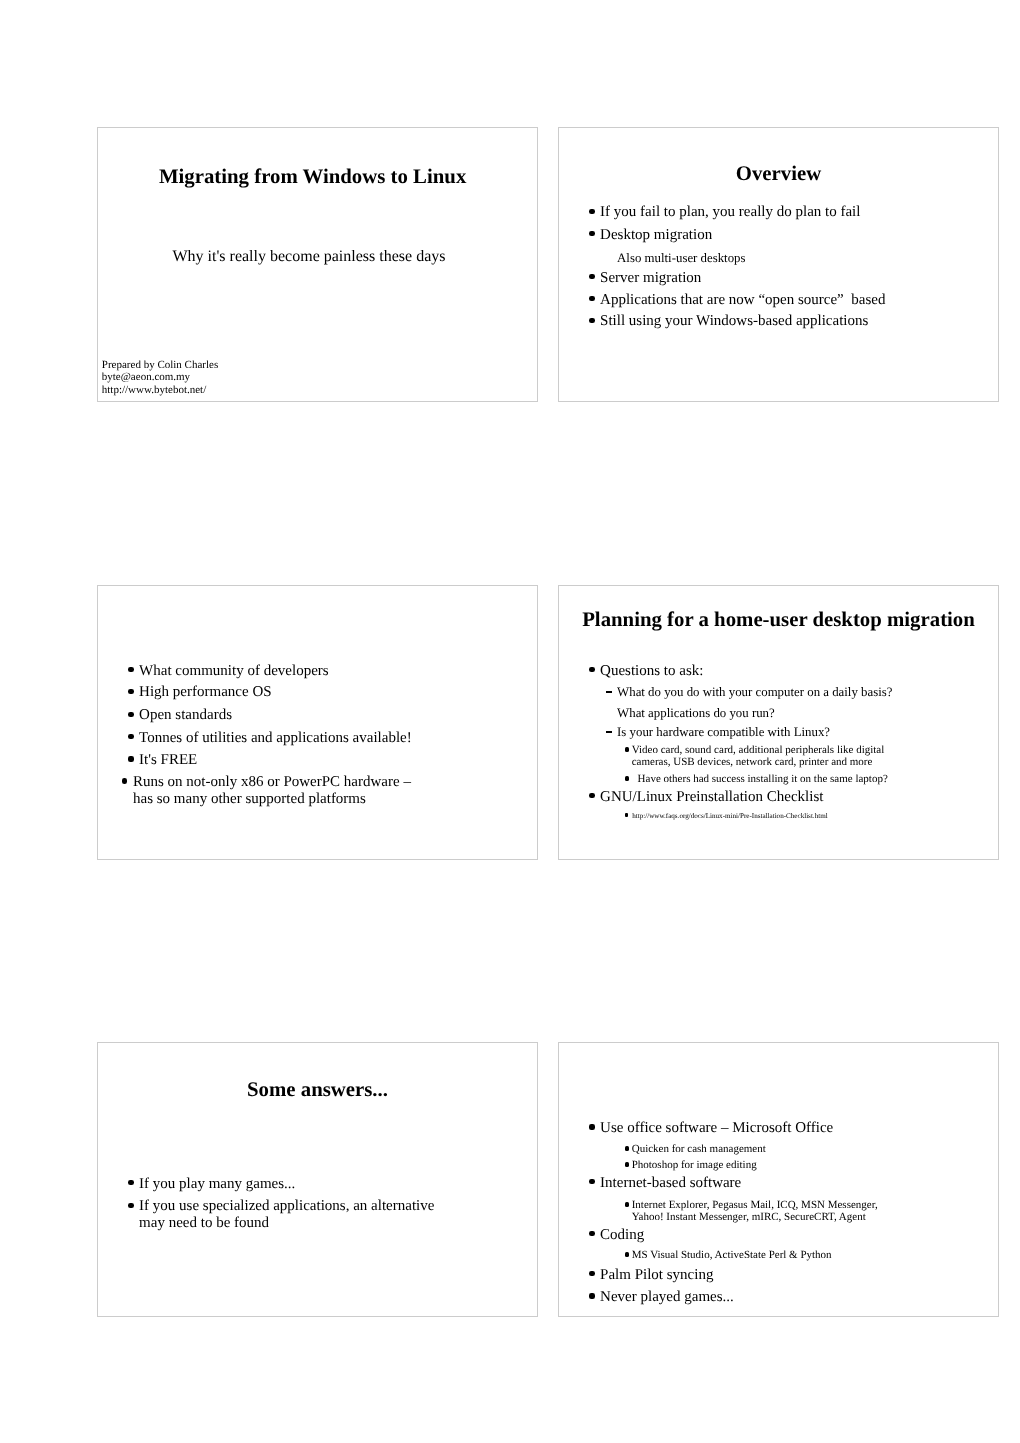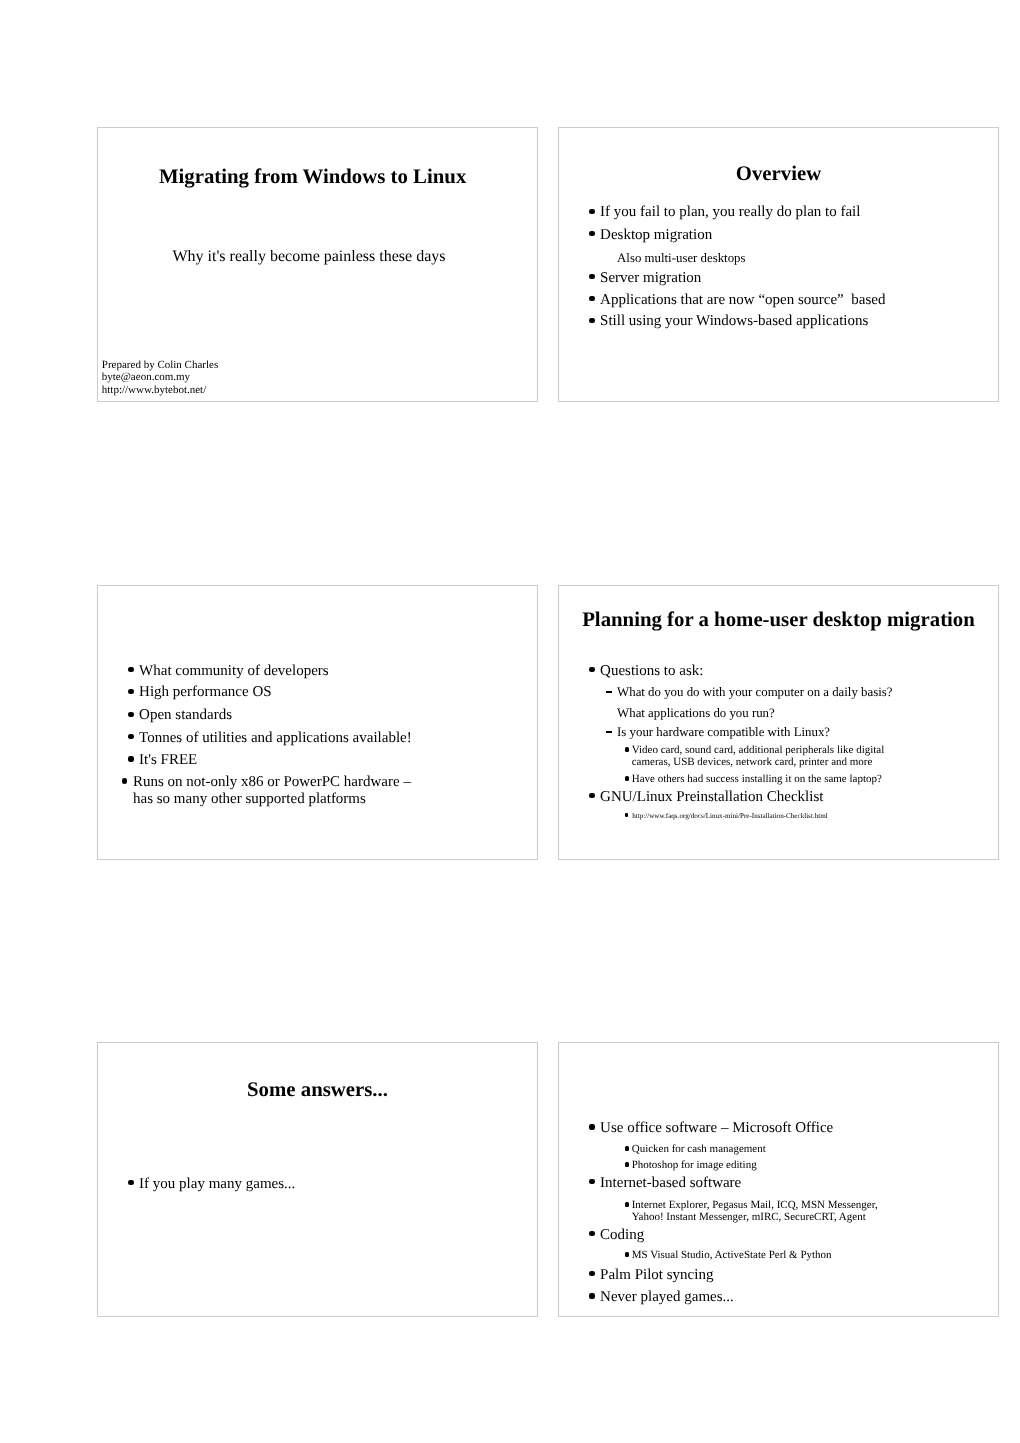--- a/index.html
+++ b/index.html
@@ -123,40 +123,44 @@
         <span class="txt">What applications do you run?</span>
       </div>
       <div class="b lv2" style="left: 58.1px; width: 290px; top: 138.56px;">
         <span class="bullet"></span>
         <span class="txt">Is your hardware compatible with Linux?</span>
       </div>
       <div class="b lv3" style="left: 72.7px; width: 262px; top: 158.14px;">
         <span class="bullet"></span>
         <span class="txt">Video card, sound card, additional peripherals like digital cameras, USB devices, network card, printer and more</span>
       </div>
-      <div class="b lv3" style="left: 72.7px; width: 262px; top: 186.84px;">
+      <div class="b lv3" style="left: 72.7px; width: 262px; top: 186.84px; text-align: center;">
         <span class="bullet"></span>
         <span class="txt">Have others had success installing it on the same laptop?</span>
       </div>
       <div class="b lv1" style="left: 41.1px; width: 299px; top: 202.84px;">
         <span class="bullet"></span>
         <span class="txt">GNU/Linux Preinstallation Checklist</span>
       </div>
       <div class="b lv4" style="left: 73.2px; width: 250px; top: 226.2px;">
         <span class="bullet"></span>
         <span class="txt">http://www.faqs.org/docs/Linux-mini/Pre-Installation-Checklist.html</span>
       </div>
     </div>
 
   <div class="slide s5">
     <div class="slide-title" style="top:35.5px">Some answers...</div>
       <div class="b lv1" style="left: 41.1px; width: 299px; top: 132.74px;">
         <span class="bullet"></span>
         <span class="txt">If you play many games...</span>
       </div>
+      <div class="b lv1" style="left: 41.1px; width: 299px; top: 155.34px;">
+        <span class="bullet"></span>
+        <span class="txt">If you use specialized applications, an alternative may need to be found</span>
+      </div>
     </div>
 
   <div class="slide s6">
   <div class="b lv1" style="left: 41.1px; width: 299px; top: 77.04px;">
         <span class="bullet"></span>
         <span class="txt">Use office software – Microsoft Office</span>
       </div>
       <div class="b lv3" style="left: 72.7px; width: 262px; top: 100.04px;">
         <span class="bullet"></span>
         <span class="txt">Quicken for cash management</span>

